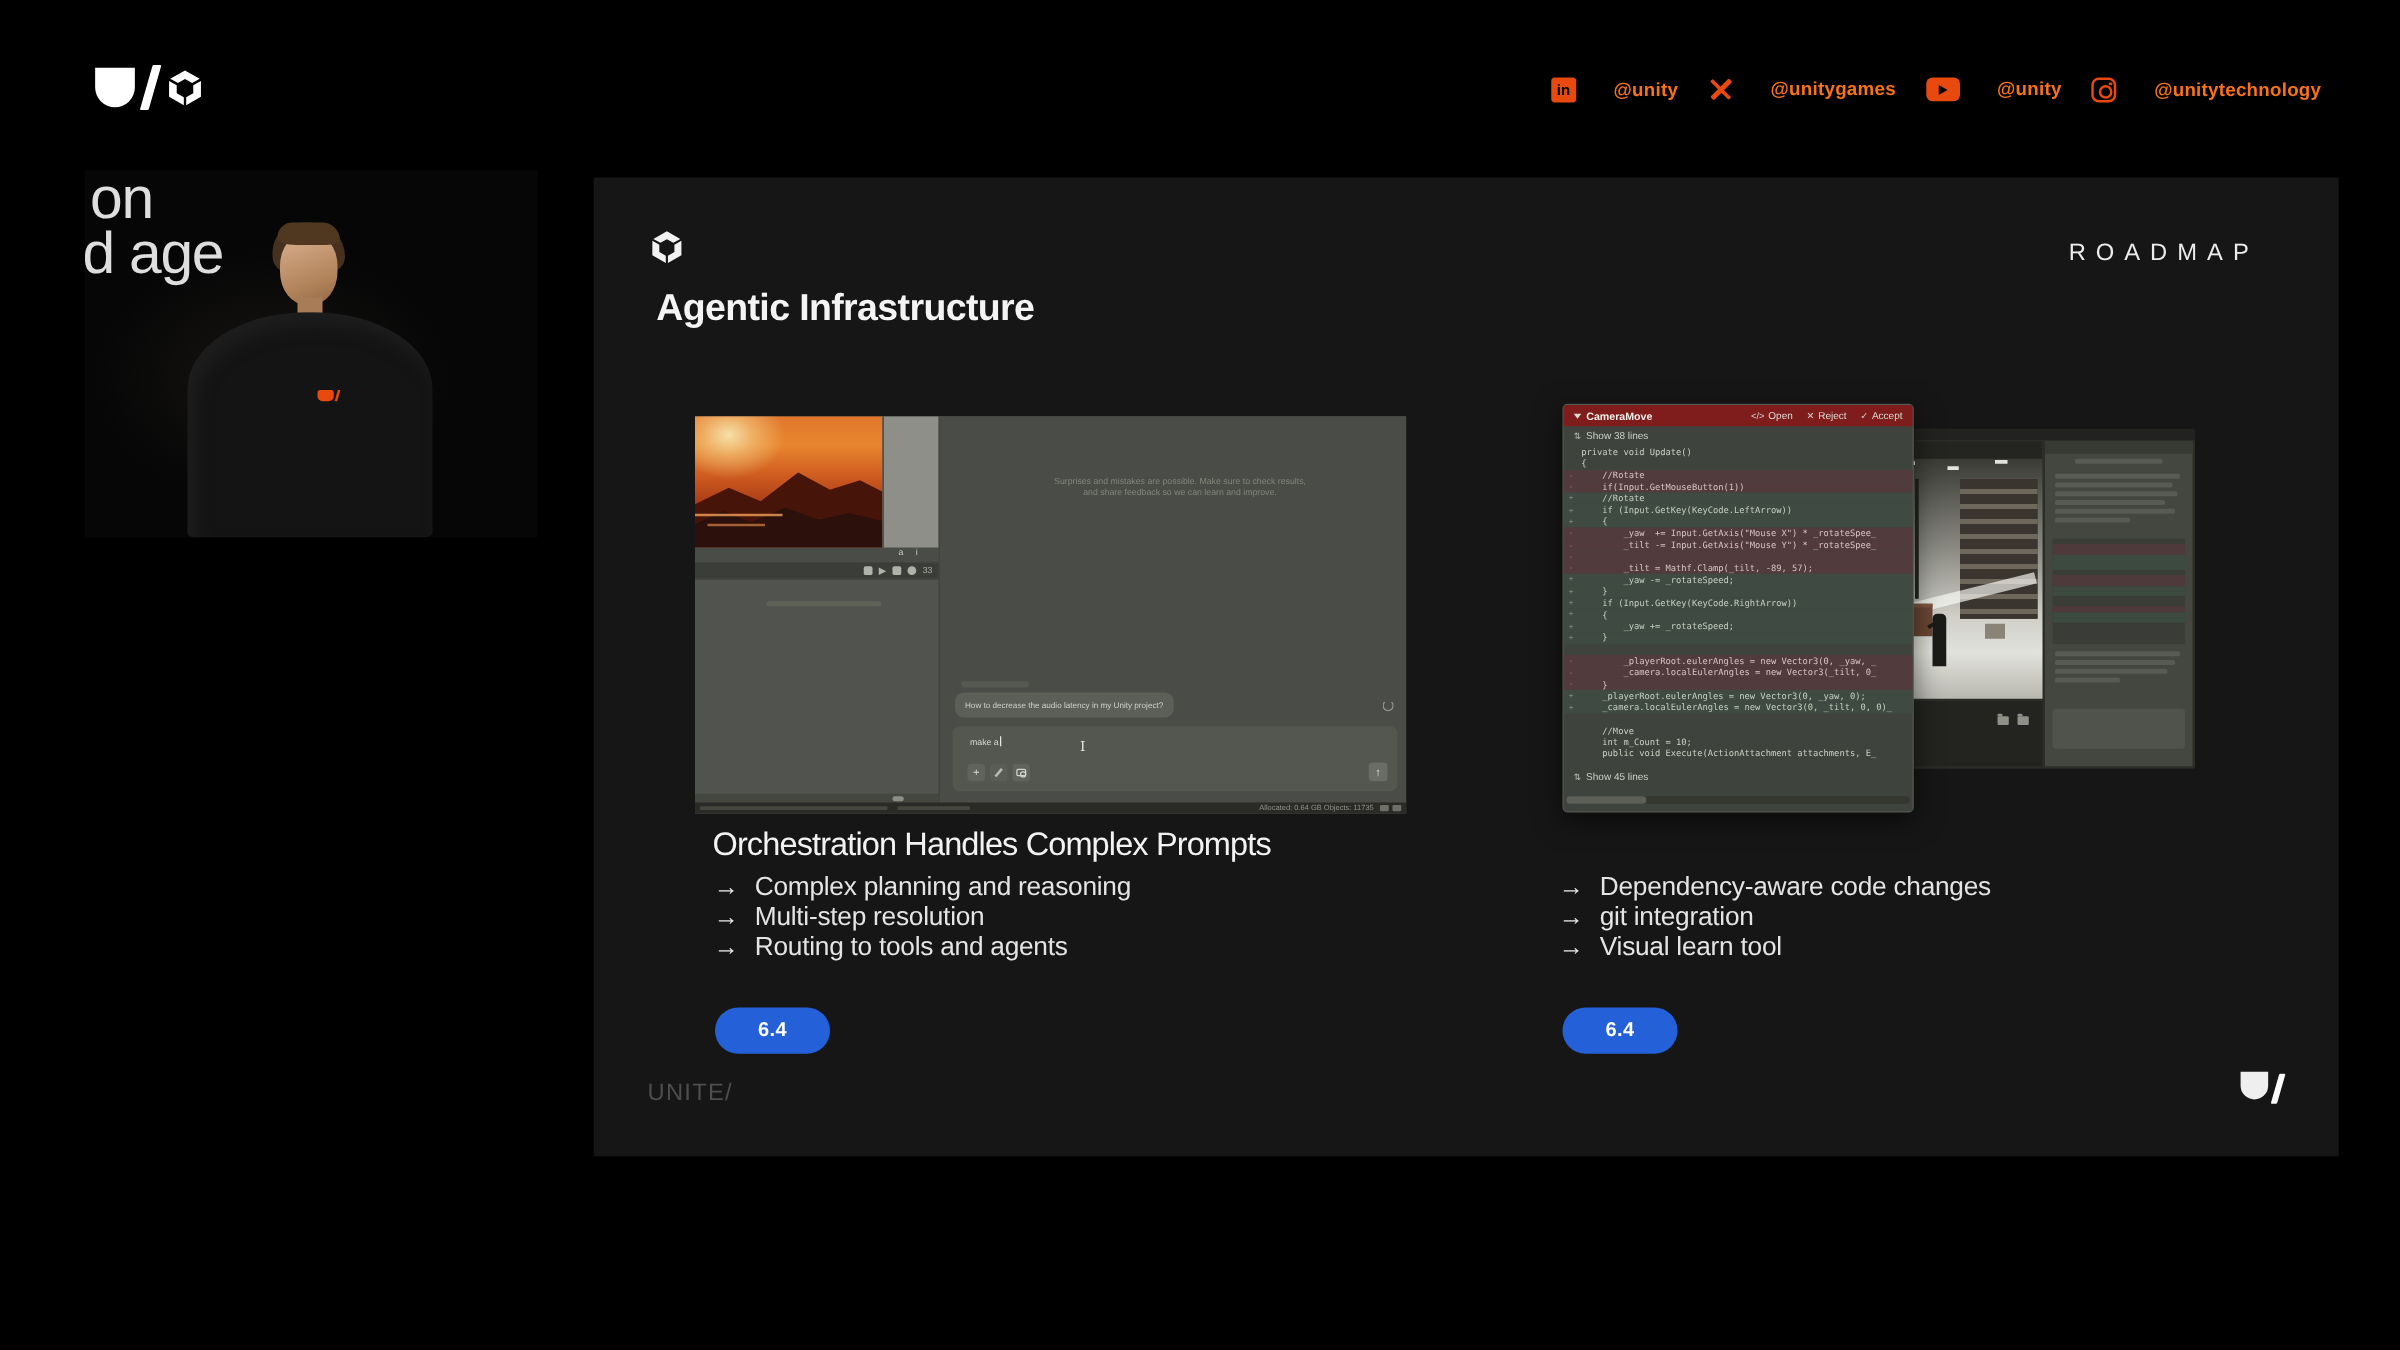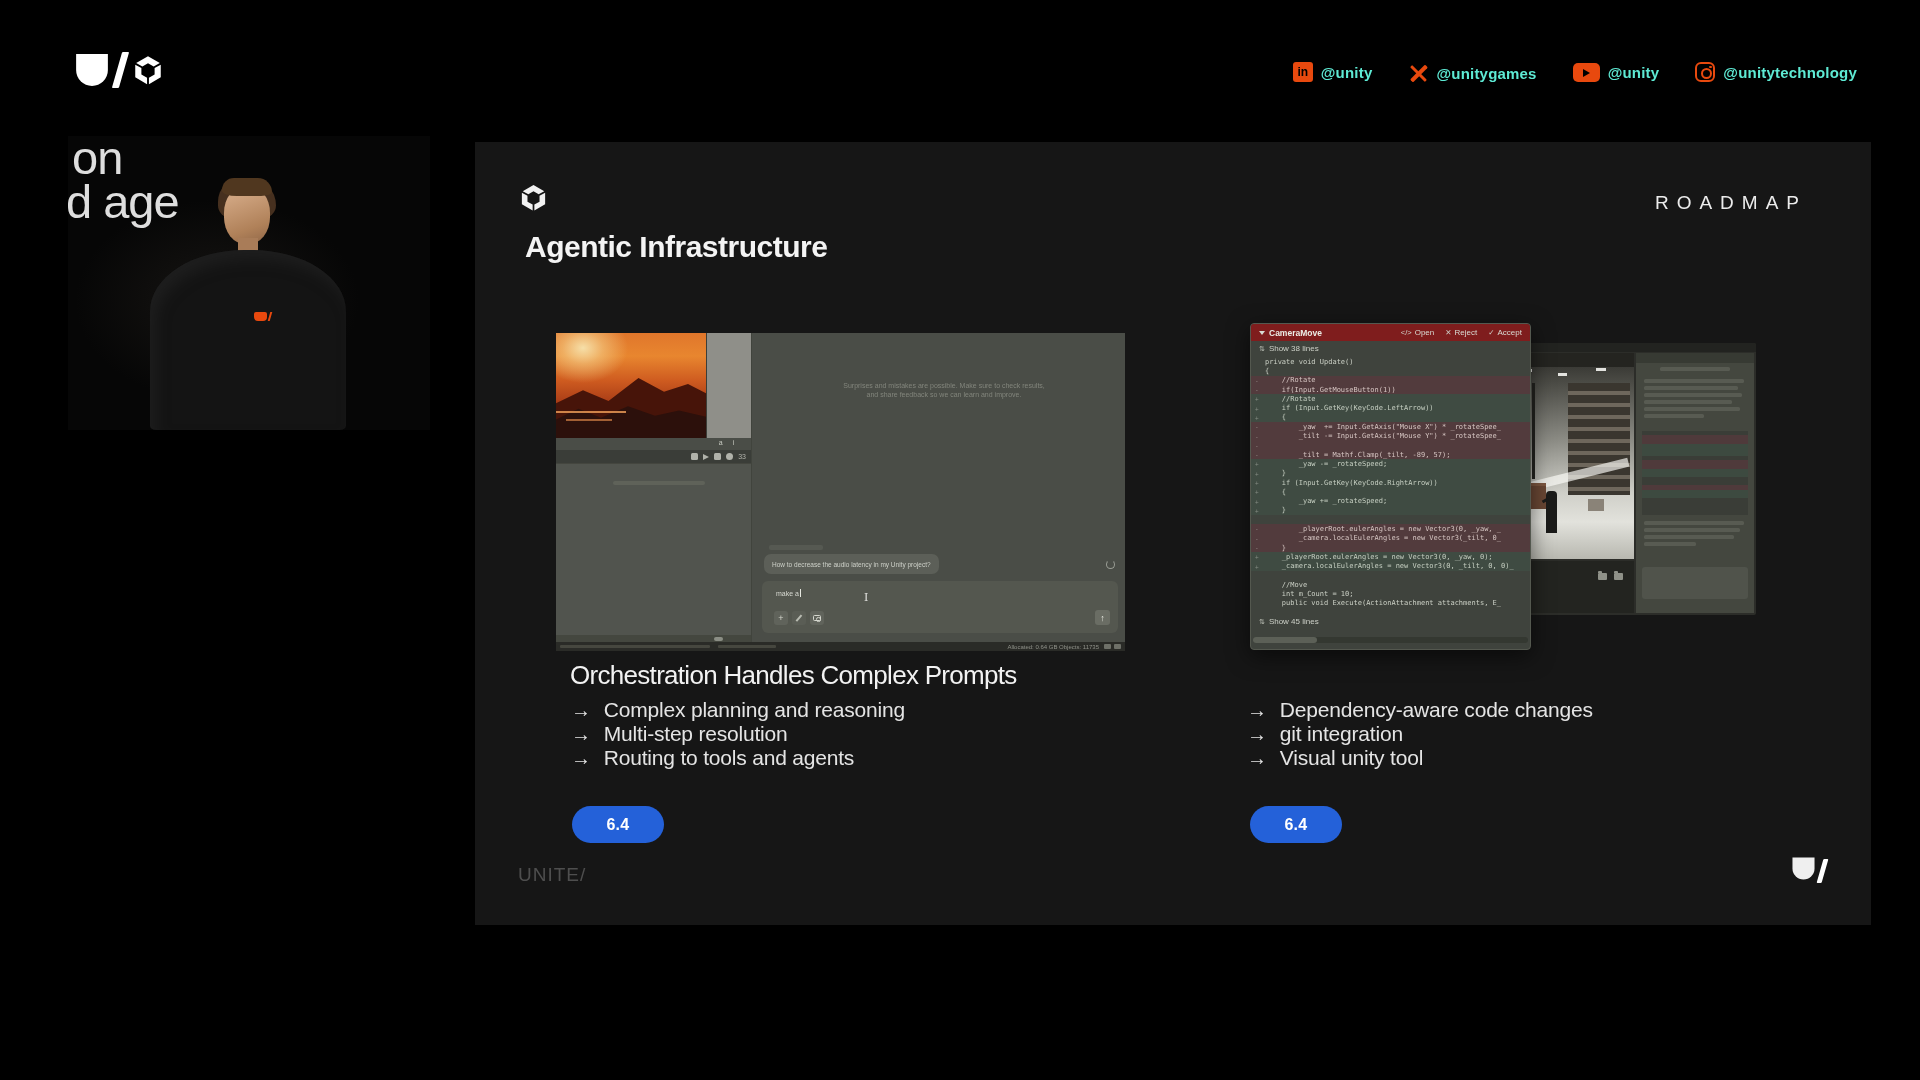--- a/index.html
+++ b/index.html
@@ -6,23 +6,23 @@
   html,body { width:1920px; height:1080px; background:#000; overflow:hidden;
               font-family:"Liberation Sans", sans-serif; }
   .stage { position:relative; width:1920px; height:1080px; background:#000; }
 
   
   .brand-tl { position:absolute; left:74px; top:52px; display:flex; align-items:center; gap:7px; }
   .u-mark svg, .cube-mark svg { display:block; }
   .slash-mark { width:7px; height:36px; background:#fff; transform:skewX(-16deg); border-radius:1px; }
 
   
-  .social-bar { position:absolute; top:62px; right:63px; display:flex; align-items:flex-end; gap:36px; }
+  .social-bar { position:absolute; top:62px; right:63px; display:flex; align-items:flex-start; gap:24px; }
   .social-item { display:flex; align-items:center; gap:8px; }
-  .social-handle { color:#5eead4; font-size:15px; font-weight:700; letter-spacing:.2px; }
+  .social-handle { color:#f97316; font-size:15px; font-weight:700; letter-spacing:.2px;margin-left:22px; }
   .si { width:20px; height:20px; position:relative; }
   .si-li { background:#e8490e; border-radius:3px; color:#000; font-weight:800; font-size:12px;
            display:flex; align-items:center; justify-content:center; }
   .si-x { width:20px; height:18px; }
   .si-x::before,.si-x::after { content:""; position:absolute; left:9px; top:-1px; width:4px; height:21px;
            background:#e8490e; border-radius:1px; }
   .si-x::before { transform:rotate(45deg); } .si-x::after { transform:rotate(-45deg); width:3px; }
   .si-yt { width:27px; height:19px; background:#e8490e; border-radius:5px;
            display:flex; align-items:center; justify-content:center; }
   .si-yt i { width:0; height:0; border-left:7px solid #000; border-top:4.5px solid transparent;
@@ -536,21 +536,21 @@
         <li>
           <span class="arrow">→</span>
           <span>Dependency-aware code changes</span>
         </li>
         <li>
           <span class="arrow">→</span>
           <span>git integration</span>
         </li>
         <li>
           <span class="arrow">→</span>
-          <span>Visual unity tool</span>
+          <span>Visual learn tool</span>
         </li>
       </ul>
     <div class="badge g-left">6.4</div>
     <div class="badge g-right">6.4</div>
 
     <div class="footer-brand">UNITE/</div>
     <div class="footer-logo">
       <span>
         <svg width="25" height="25" viewBox="0 0 34 34">
             <path d="M2 2 h30 v15 a15 15 0 0 1 -15 15 a15 15 0 0 1 -15 -15 Z" fill="#efefef"></path>

